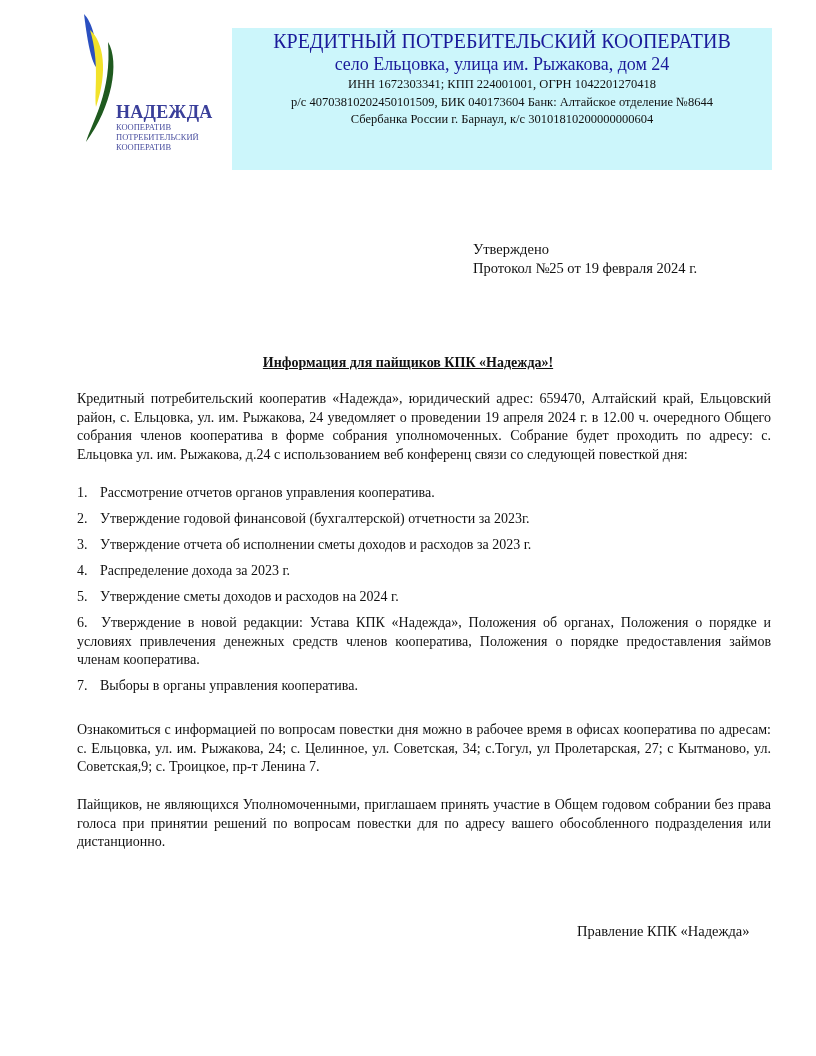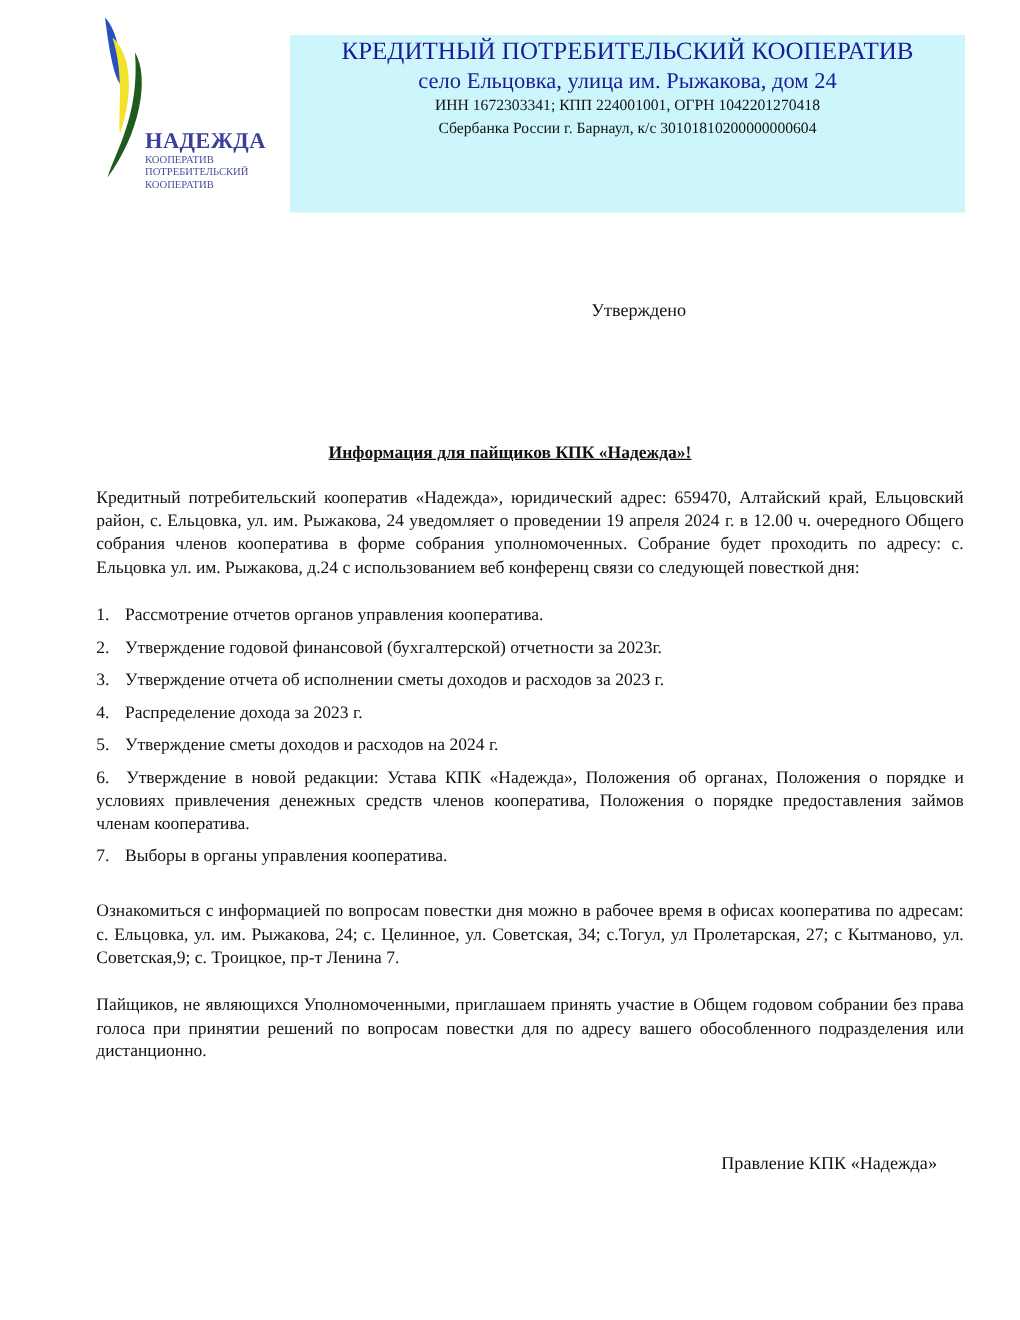--- a/index.html
+++ b/index.html
@@ -45,25 +45,27 @@
     <div>КООПЕРАТИВ</div>
     <div>ПОТРЕБИТЕЛЬСКИЙ</div>
     <div>КООПЕРАТИВ</div>
   </div>
 </div>
 
 <div class="header-box">
   <div class="h-line1">КРЕДИТНЫЙ ПОТРЕБИТЕЛЬСКИЙ КООПЕРАТИВ</div>
   <div class="h-line4">село Ельцовка,   улица им. Рыжакова, дом 24</div>
   <div class="h-small">ИНН  1672303341; КПП 224001001, ОГРН 1042201270418</div>
+  <div class="h-small">р/с 40703810202450101509, БИК 040173604 Банк: Алтайское отделение №8644</div>
   <div class="h-small">Сбербанка России г. Барнаул, к/с 30101810200000000604</div>
 </div>
 
 <div class="approved">
   <div>Утверждено</div>
+  <div>Протокол №25 от 19 февраля 2024 г.</div>
 </div>
 
 <div class="title">Информация  для пайщиков КПК «Надежда»!</div>
 
 <div class="para p1">Кредитный потребительский кооператив «Надежда», юридический адрес: 659470, Алтайский край, Ельцовский район, с. Ельцовка, ул. им. Рыжакова, 24  уведомляет о проведении 19 апреля 2024 г. в 12.00 ч. очередного Общего собрания  членов кооператива в форме собрания уполномоченных. Собрание будет проходить  по адресу: с. Ельцовка ул. им. Рыжакова, д.24 с использованием веб конференц связи со следующей повесткой дня:</div>
 
 <div class="agenda" style="top:484px;">
   <div class="agenda-item" style="top:0px;">
     <span class="num">1.</span><span>Рассмотрение отчетов  органов управления кооператива.</span>
   </div>

